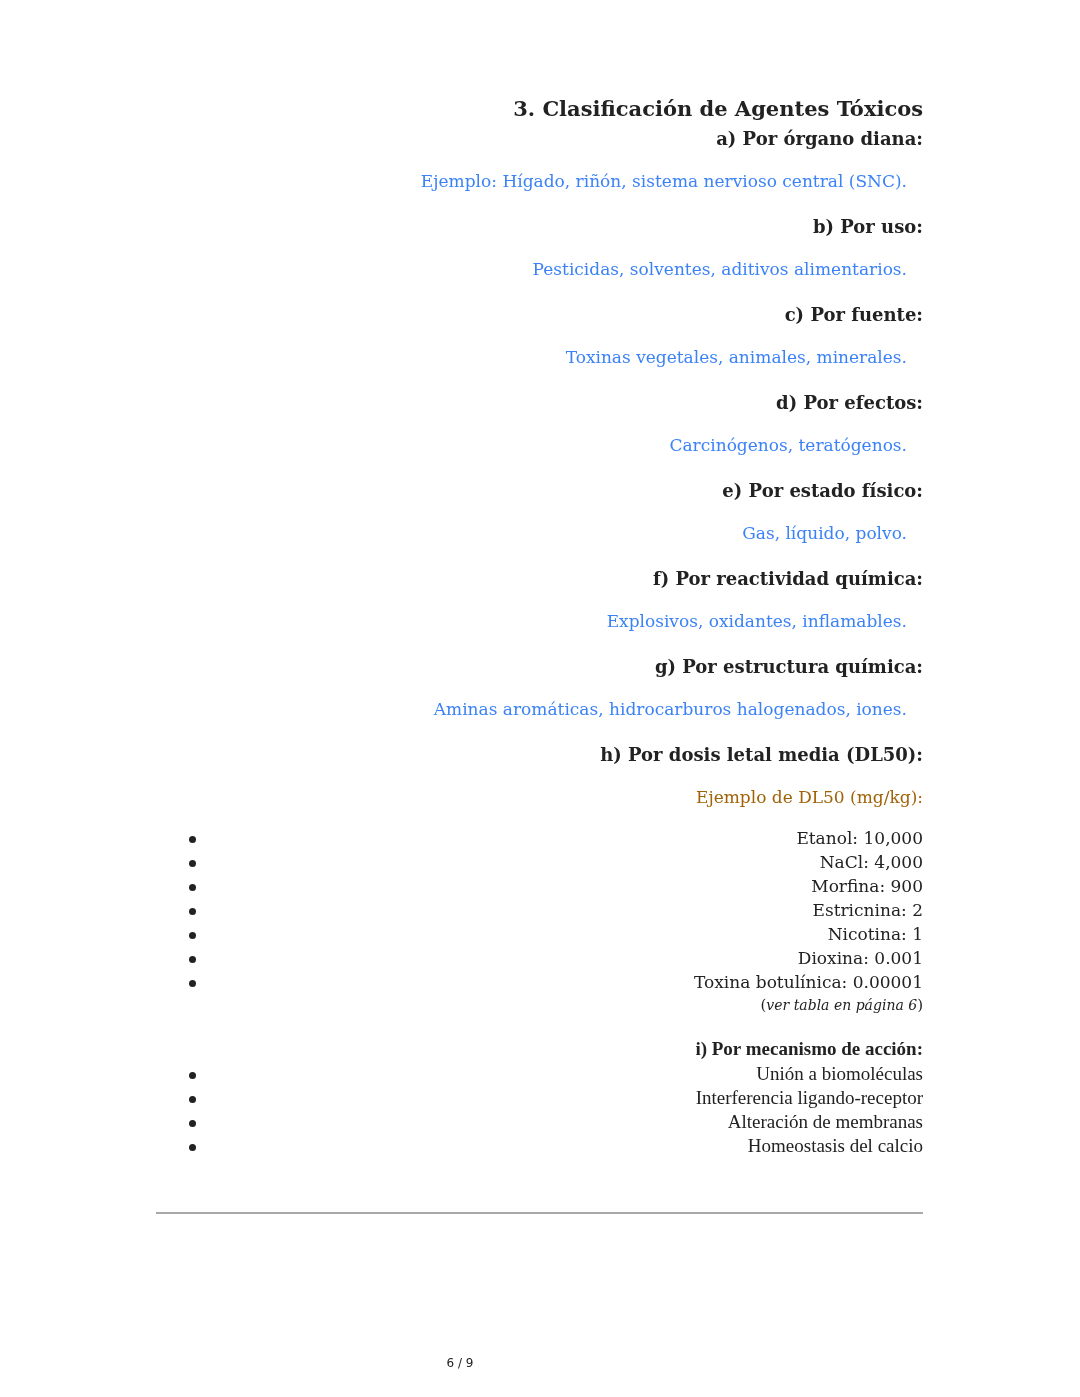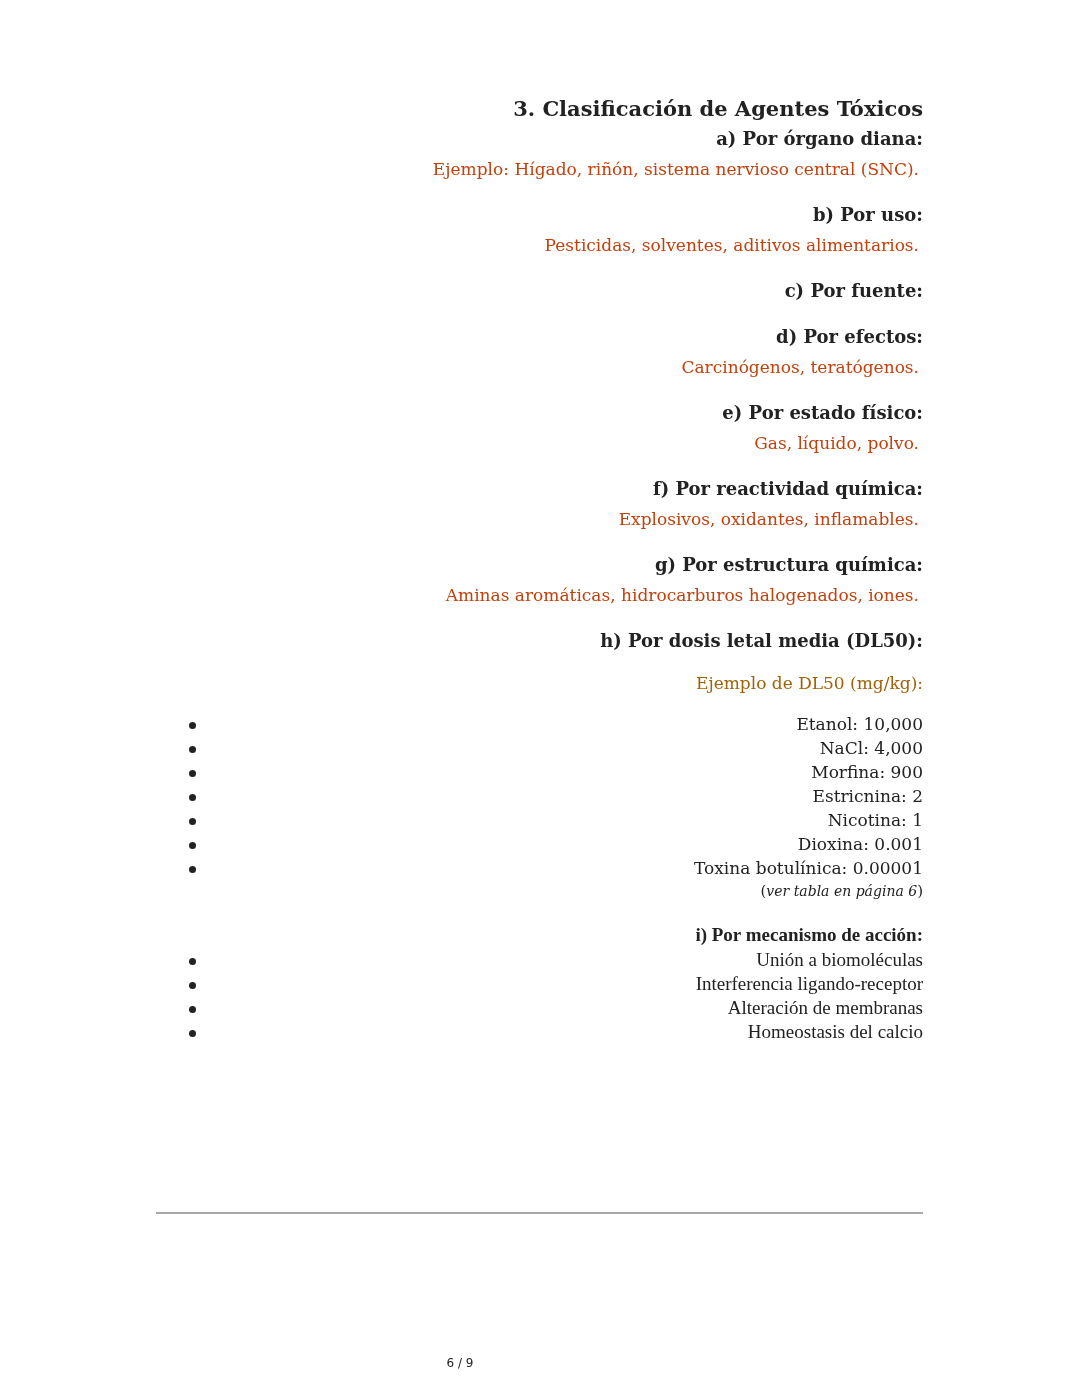--- a/index.html
+++ b/index.html
@@ -1,20 +1,20 @@
 <!DOCTYPE html>
 <html><head>
   <meta charset="utf-8">
   <style>
     html, body { margin: 0; padding: 0; background: #ffffff; }
     body { width: 1080px; height: 1397px; position: relative; overflow: hidden; color: #222; font-family: "DejaVu Serif", serif; }
     .page { position: absolute; left: 157px; top: 92px; width: 766px; text-align: right; }
     .title { font-family: "DejaVu Serif", serif; font-weight: bold; font-size: 21px; margin: 0 0 0 3px; line-height: 34px; color: #222; }
     .sec-h { font-weight: bold; font-size: 18px; margin: 0 0 0 3px; line-height: 26px; color: #222; }
-    .sec-p { font-size: 17px; line-height: 26px; margin: 4px; color: #c2410c; }
+    .sec-p { font-size: 17px; line-height: 26px; margin: 16px; color: #3b82f6; }
     .block { margin-bottom: 20px; }
     ul { margin: 0; padding: 0 0 0 52px; list-style: none; }
     ul li { font-size: 17px; line-height: 24px; position: relative; color: #222; }
     ul li::before { content: ""; position: absolute; left: -20px; top: 10px; width: 7px; height: 7px; border-radius: 50%; background: #222; }
     .sub-h { font-weight: normal; font-size: 17px; line-height: 26px; margin: 16px 0 16px 0; color: #a16207; }
     .note { font-size: 15px; line-height: 22px; padding-left: 52px; color: #222; }
     .note i { font-style: italic; font-size: 14px; }
     .rule { position: absolute; left: 156px; top: 1212px; width: 767px; height: 0; border-top: 2px solid #a8a8a8; }
     .pagenum { position: absolute; left: 0; width: 920px; top: 1356px; text-align: center; font-family: "DejaVu Sans", sans-serif; font-size: 12px; color: #222; }
     .mech { font-family: "Liberation Serif", serif; }
@@ -30,20 +30,21 @@
   <div class="block">
     <div class="sec-h">a) Por órgano diana:</div>
     <p class="sec-p">Ejemplo: Hígado, riñón, sistema nervioso central (SNC).</p>
   </div>
   <div class="block">
     <div class="sec-h">b) Por uso:</div>
     <p class="sec-p">Pesticidas, solventes, aditivos alimentarios.</p>
   </div>
   <div class="block">
     <div class="sec-h">c) Por fuente:</div>
+    <p class="sec-p">Toxinas vegetales, animales, minerales.</p>
   </div>
   <div class="block">
     <div class="sec-h">d) Por efectos:</div>
     <p class="sec-p">Carcinógenos, teratógenos.</p>
   </div>
   <div class="block">
     <div class="sec-h">e) Por estado físico:</div>
     <p class="sec-p">Gas, líquido, polvo.</p>
   </div>
   <div class="block">

